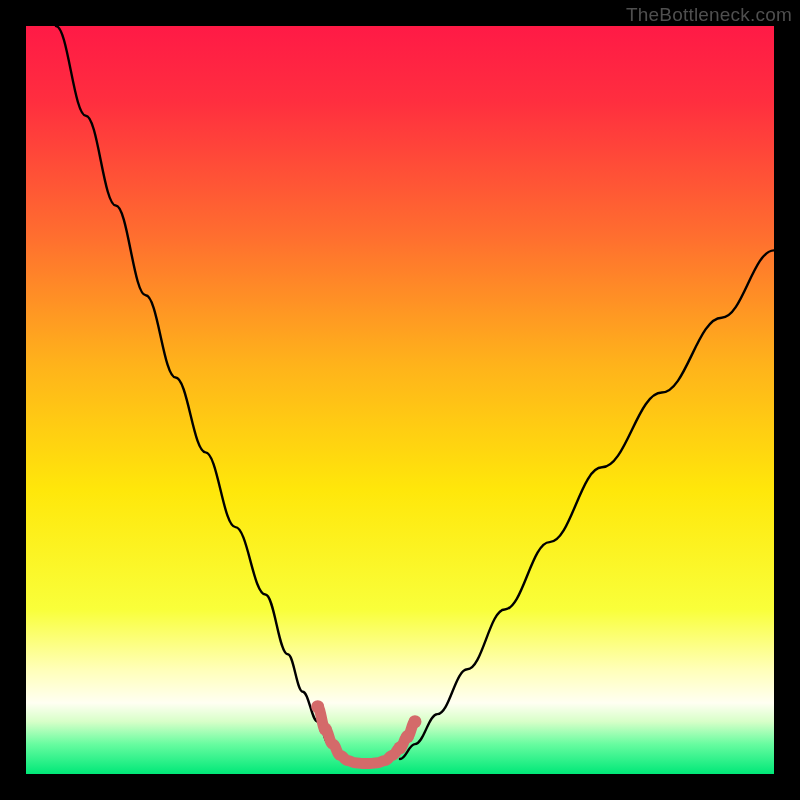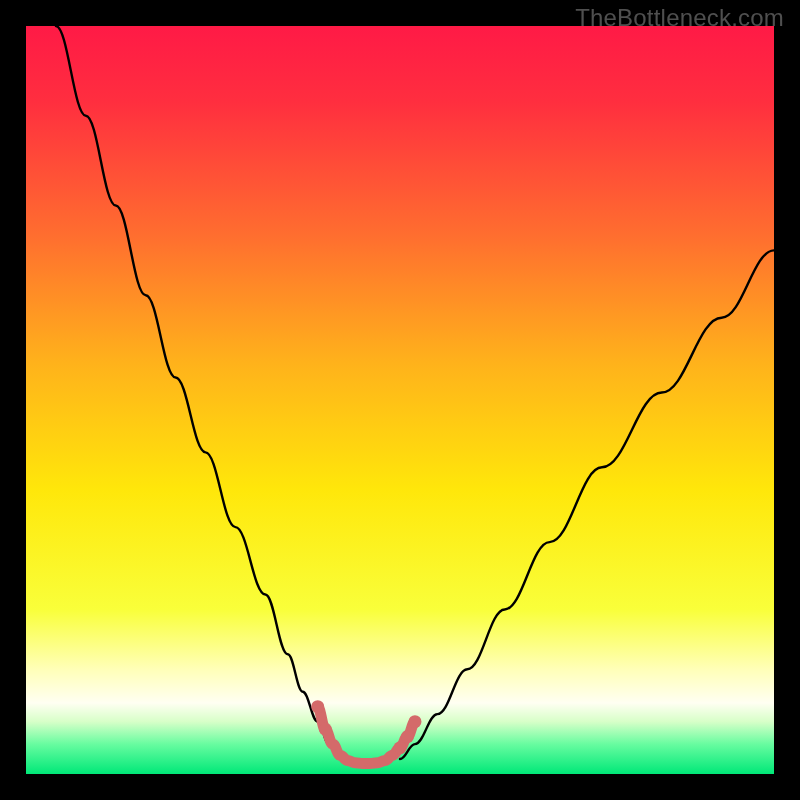--- a/index.html
+++ b/index.html
@@ -23,23 +23,23 @@
     position: absolute;
     left: 0;
     top: 0;
     width: 748px;
     height: 748px;
     display: block;
   }
   .watermark {
     position: absolute;
     top: 4px;
-    right: 16px;
+    right: 8px;
     color: #4f4f4f;
-    font-size: 24px;
+    font-size: 19px;
     font-weight: 500;
     letter-spacing: 0.2px;
     user-select: none;
   }
 </style>
 </head>
 <body>
 
 <div class="watermark">TheBottleneck.com</div>
 

